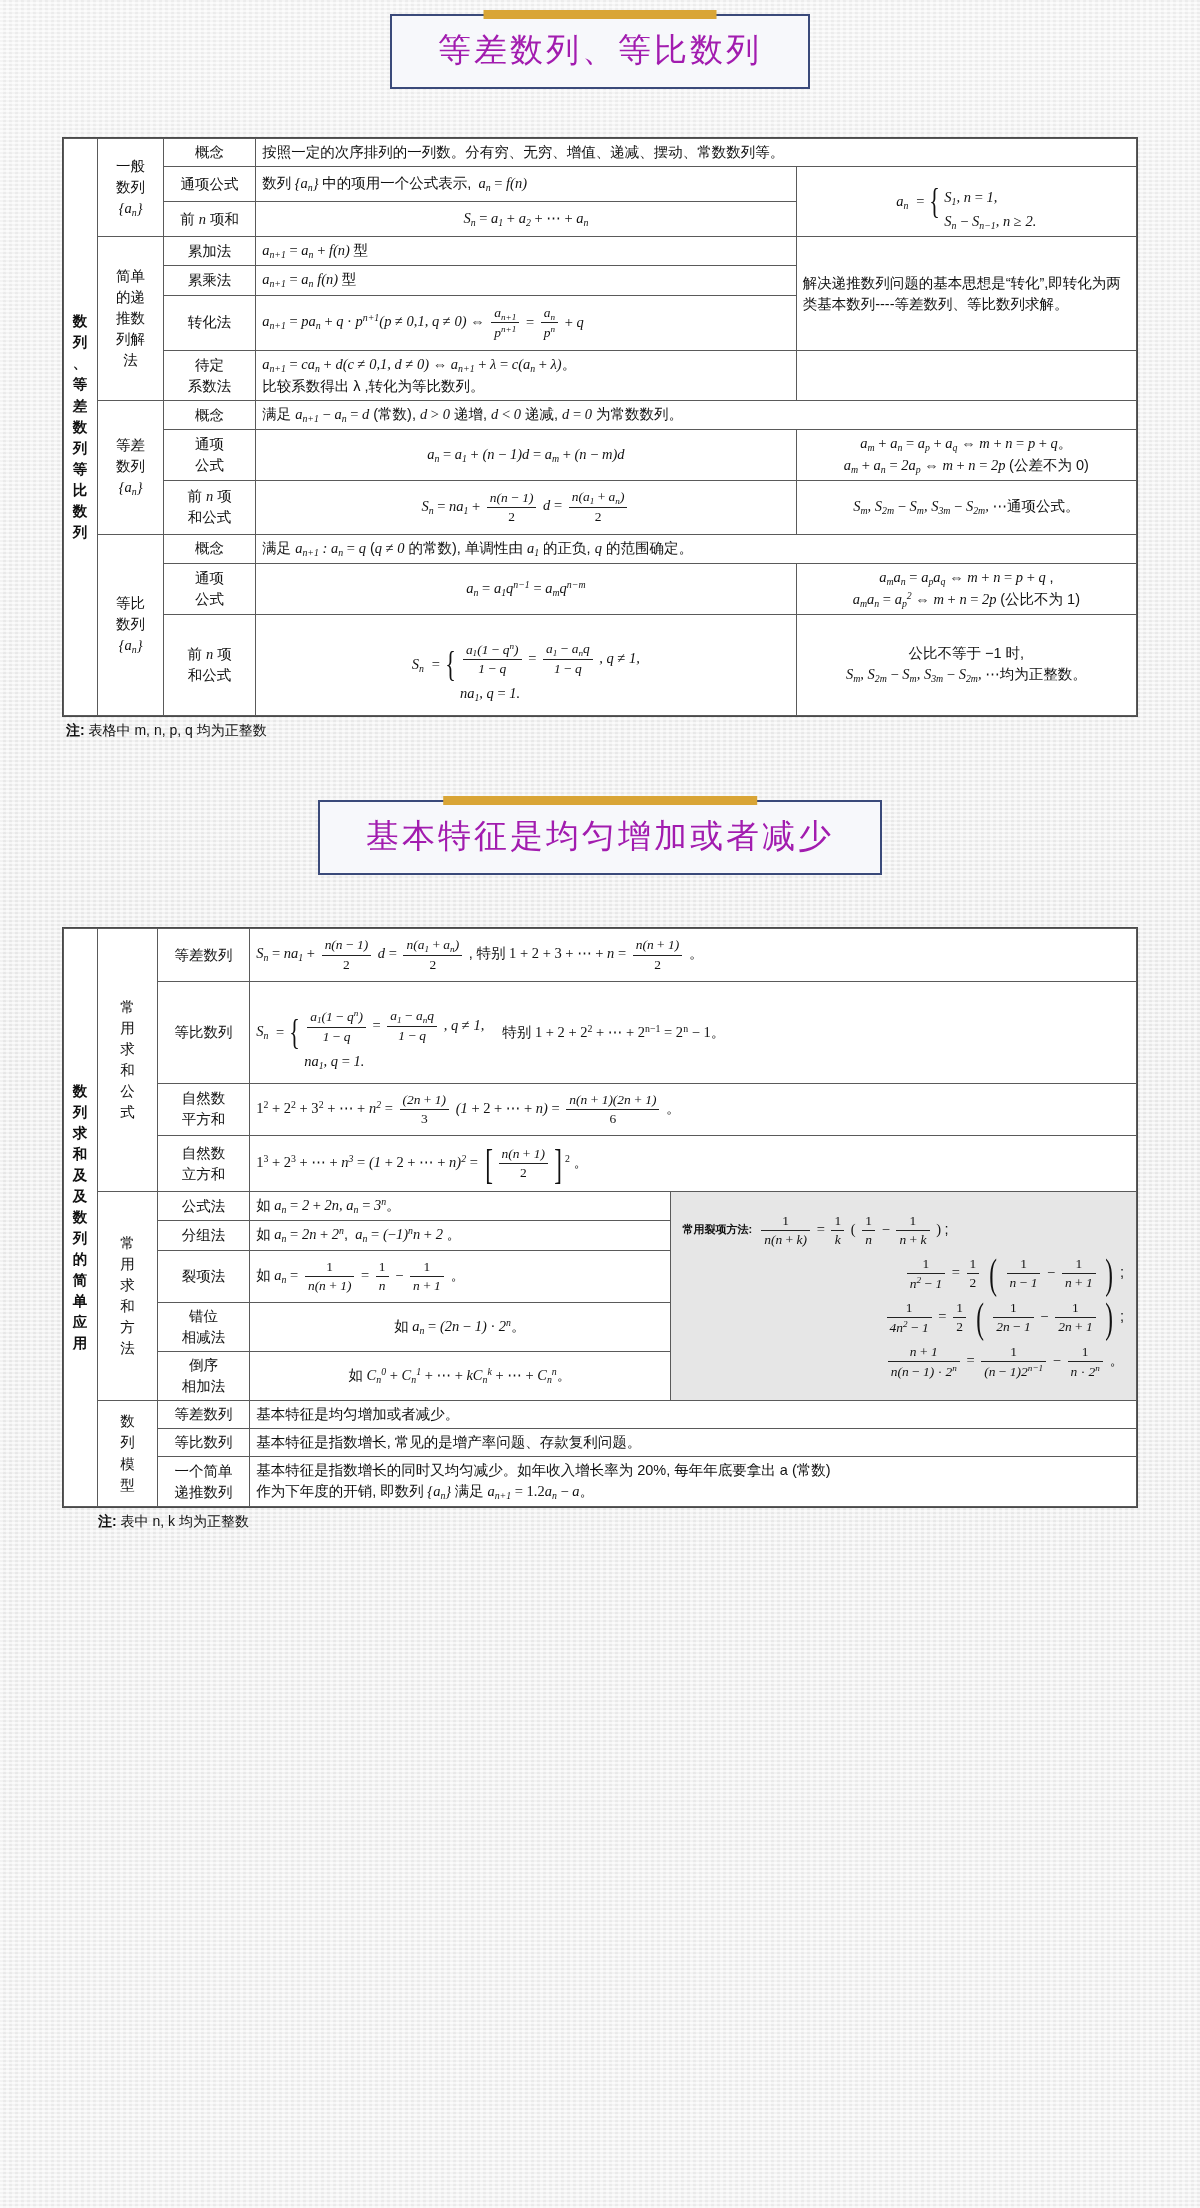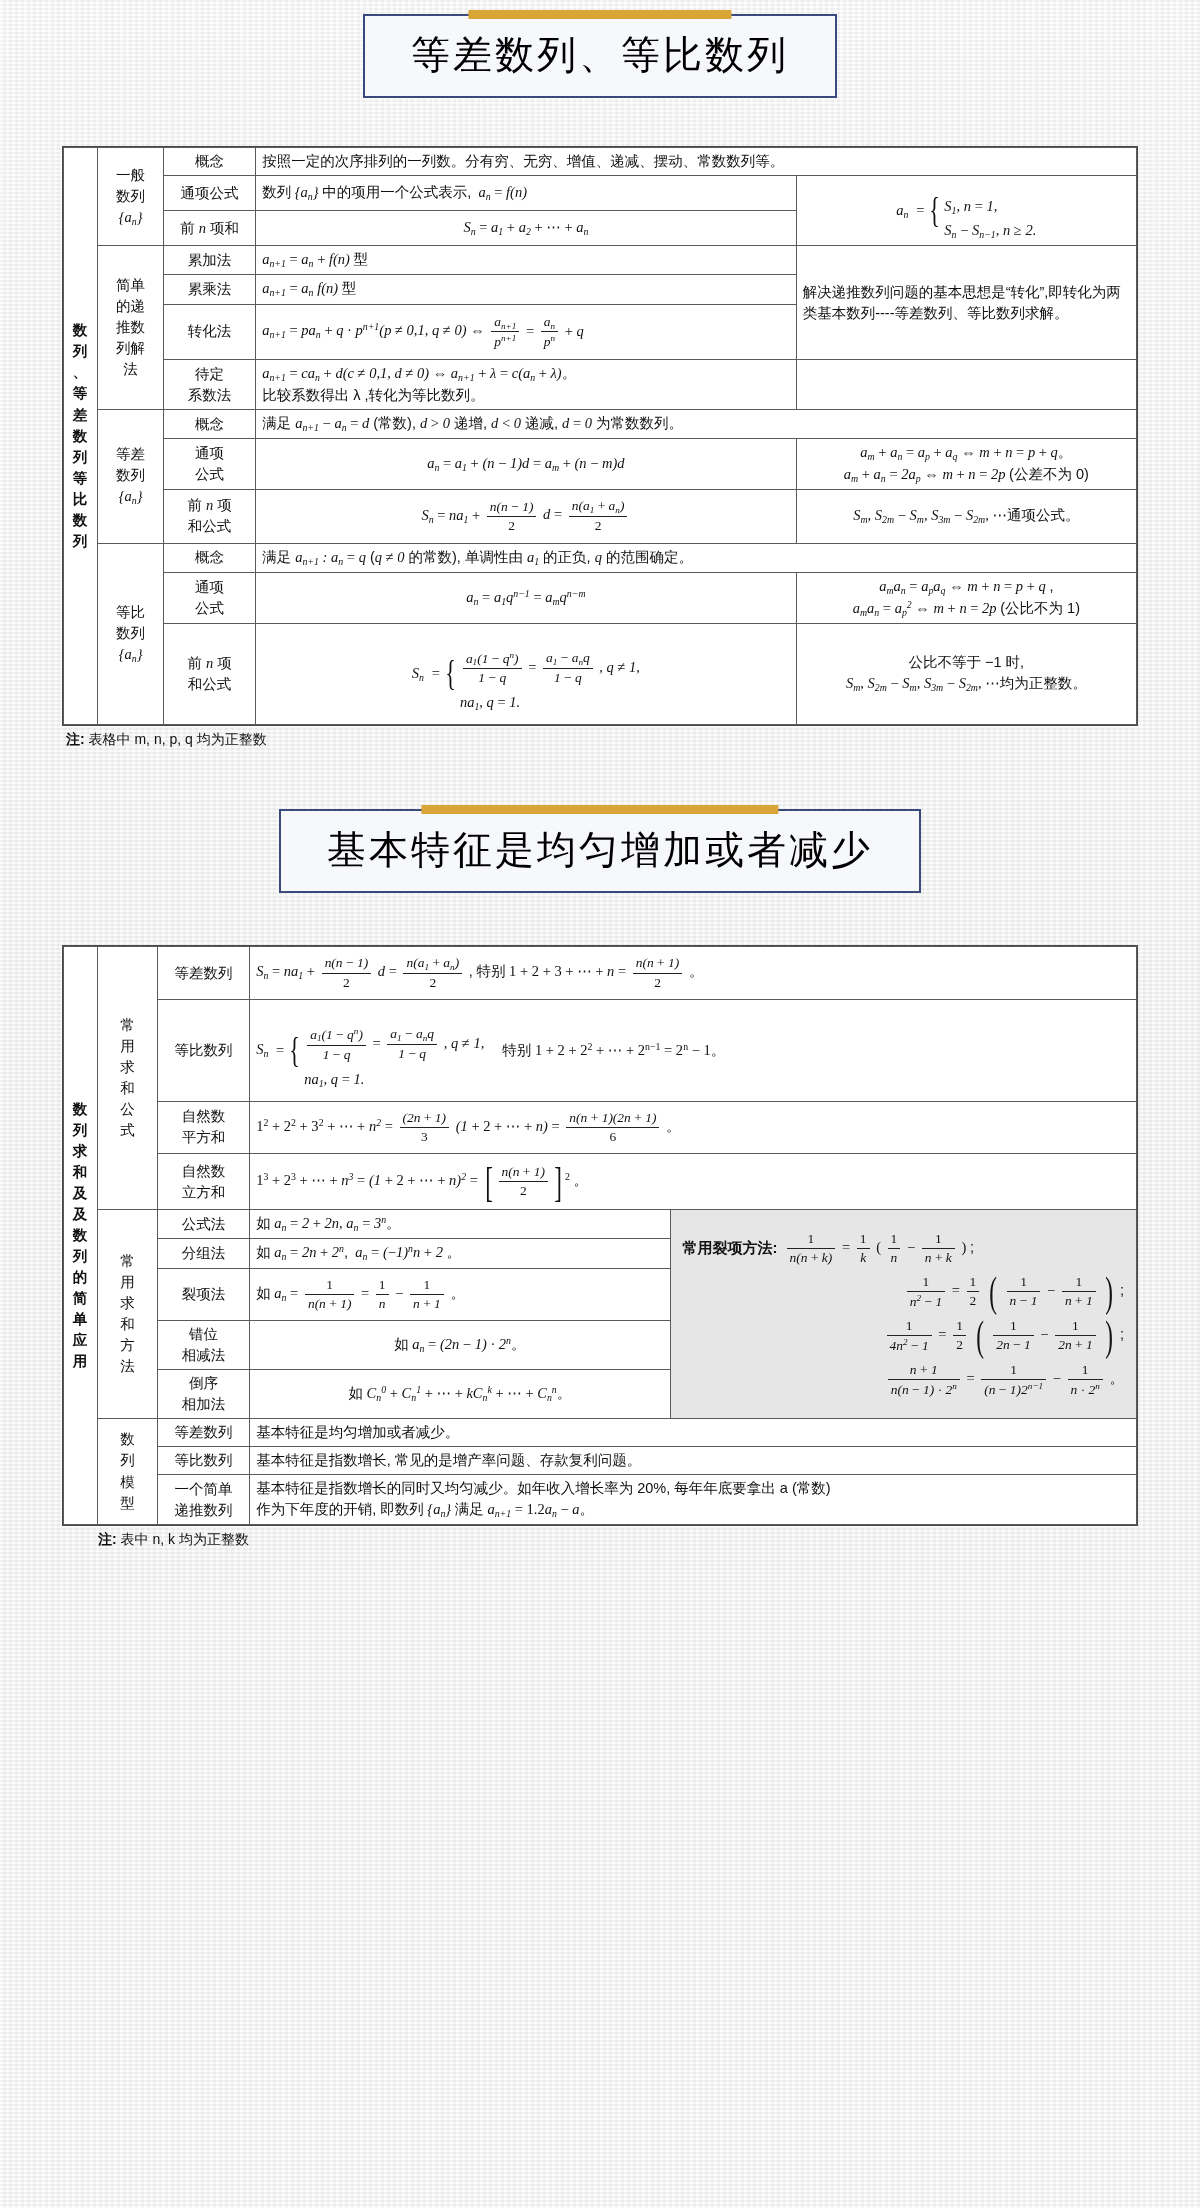--- a/index.html
+++ b/index.html
@@ -30,21 +30,21 @@
     padding:12px 46px 14px 46px;
     box-sizing:border-box;
   }
   .banner .gold{
     position:absolute;top:-6px;left:50%;transform:translateX(-50%);
     height:9px;width:56%;
     background:#d9a536;
   }
   .banner .btxt{
     font-family:"Liberation Sans","DejaVu Sans",sans-serif;
-    font-size:39px;letter-spacing:3px;color:#000000;white-space:nowrap;
+    font-size:33px;letter-spacing:3px;color:#a21caf;white-space:nowrap;
     font-weight:400;
   }
   #banner1{margin-top:14px;}
   #banner2{margin-top:0;}
 
   
   .tblbox{
     background:#ffffff;
     border:1.6px solid #4a4a4a;
     box-sizing:border-box;
@@ -395,21 +395,21 @@
         <td class="grp" rowspan="5">
           常<br>用<br>求<br>和<br>方<br>法
         </td>
         <td class="key">公式法</td>
         <td class="body">
           <span class="cnt">如</span>
           <span class="m">a<sub>n</sub> <span class="mu">=</span> 2 <span class="mu">+</span> 2n, a<sub>n</sub> <span class="mu">=</span> 3<sup>n</sup></span><span class="cnt">。</span>
         </td>
         <td class="shade" rowspan="5" style="padding:9px 12px">
           <div style="display:flex;align-items:center;gap:6px;">
-            <b class="cnt" style="font-size:15px">常用裂项方法:</b>
+            <b class="cnt" style="font-size:11px">常用裂项方法:</b>
             <span>
               <span class="frac"><span class="num mu">1</span><span class="den m">n(n <span class="mu">+</span> k)</span></span>
               <span class="mu">=</span>
               <span class="frac"><span class="num mu">1</span><span class="den m">k</span></span>
               <span class="mu">(</span>
               <span class="frac"><span class="num mu">1</span><span class="den m">n</span></span>
               <span class="mu">−</span>
               <span class="frac"><span class="num mu">1</span><span class="den m">n <span class="mu">+</span> k</span></span>
               <span class="mu">)</span> <span class="cnt">;</span>
             </span>

